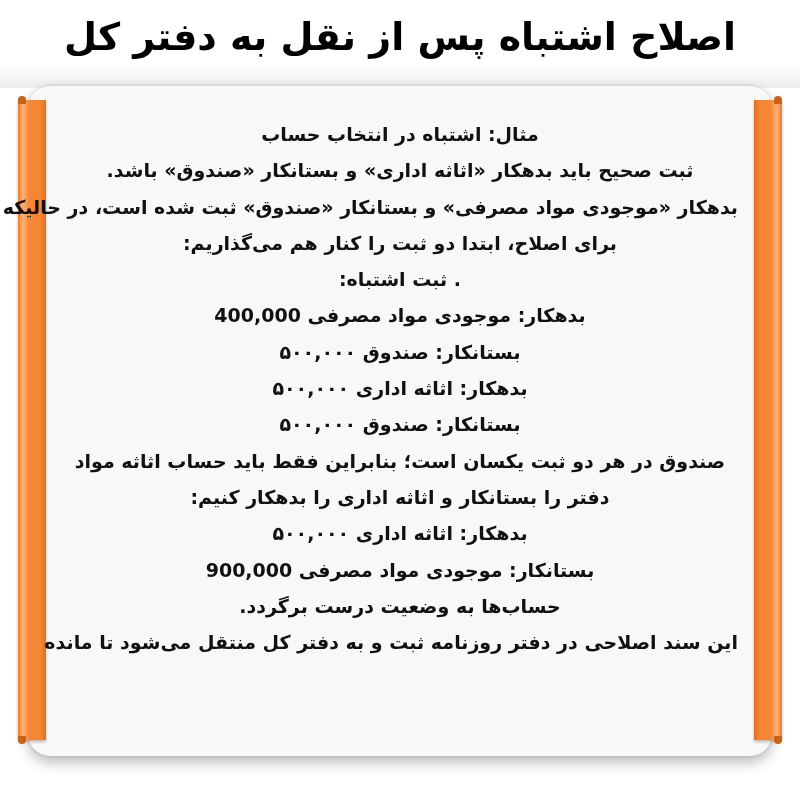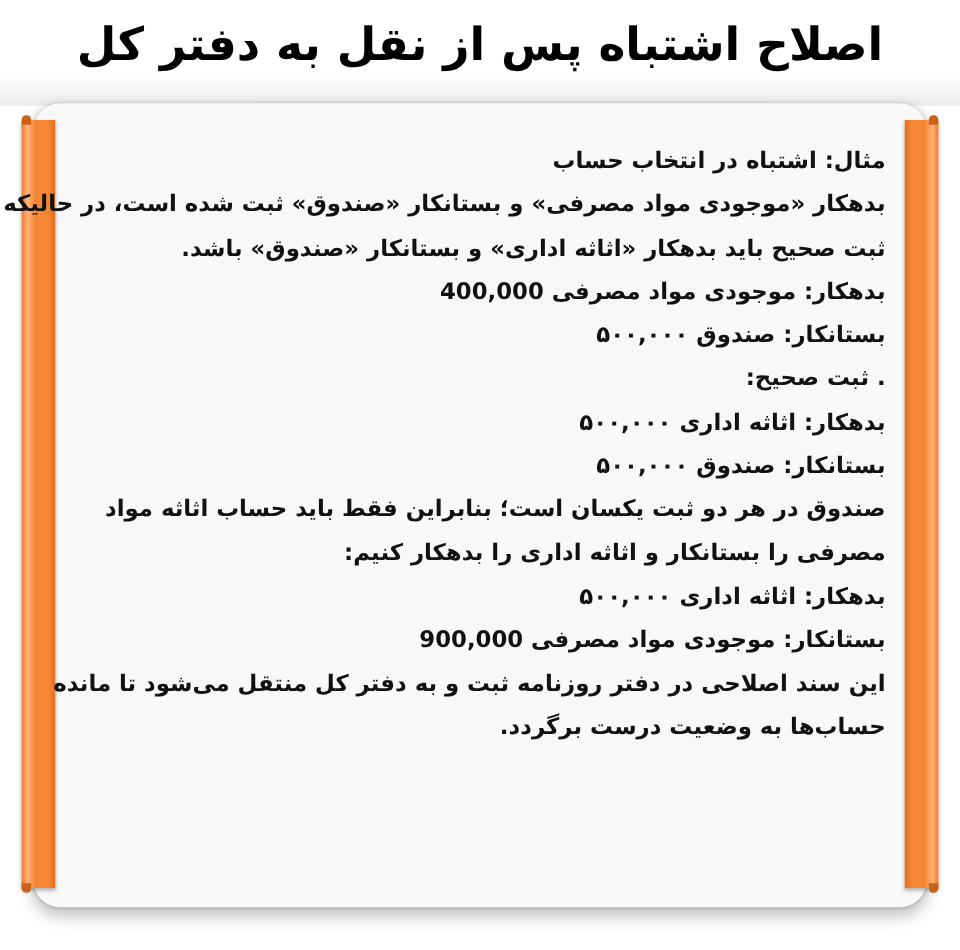--- a/index.html
+++ b/index.html
@@ -1,32 +1,31 @@
 <!DOCTYPE html>
 <html lang="fa" dir="rtl"><head>
   <meta charset="utf-8">
   <style>
-    * { box-sizing: border-box; margin: 0; padding: 0; }
+    * { box-sizing: border-box; margin: 0; padding: 0; text-align: center; }
     html, body {
       width: 800px;
       height: 792px;
       background: #ffffff;
       overflow: hidden;
     }
     body {
       font-family: "DejaVu Sans", "Liberation Sans", sans-serif;
       color: #111111;
       position: relative;
     }
     .page-title {
       position: absolute;
       top: 8px;
       left: 0;
       width: 800px;
-      text-align: center;
       font-size: 38px;
       font-weight: bold;
       line-height: 58px;
       color: #000000;
       letter-spacing: 0;
     }
     .title-shade {
       position: absolute;
       top: 64px;
       left: 0;
@@ -103,43 +102,44 @@
 </div>
 <div class="ribbon right">
   <span class="fold-top"></span>
   <span class="fold-bottom"></span>
 </div>
 
 <div class="content">
   <span class="line">مثال: اشتباه در انتخاب حساب</span>
 
   <div>
+    <span class="line">ثبت صحیح باید بدهکار «اثاثه اداری» و بستانکار «صندوق» باشد.</span>
     <span class="line">بدهکار «موجودی مواد مصرفی» و بستانکار «صندوق» ثبت شده است، در حالیکه</span>
-    <span class="line">ثبت صحیح باید بدهکار «اثاثه اداری» و بستانکار «صندوق» باشد.</span>
   </div>
 
+  <span class="line">برای اصلاح، ابتدا دو ثبت را کنار هم می‌گذاریم:</span>
 
   <div>
+    <span class="line">. ثبت اشتباه:</span>
     <span class="line">بدهکار: موجودی مواد مصرفی 400,000</span>
     <span class="line">بستانکار: صندوق ۵۰۰,۰۰۰</span>
   </div>
 
   <div>
-    <span class="line">. ثبت صحیح:</span>
     <span class="line">بدهکار: اثاثه اداری ۵۰۰,۰۰۰</span>
     <span class="line">بستانکار: صندوق ۵۰۰,۰۰۰</span>
   </div>
 
   <div>
     <span class="line">صندوق در هر دو ثبت یکسان است؛ بنابراین فقط باید حساب اثاثه مواد</span>
-    <span class="line">مصرفی را بستانکار و اثاثه اداری را بدهکار کنیم:</span>
+    <span class="line">دفتر را بستانکار و اثاثه اداری را بدهکار کنیم:</span>
   </div>
 
   <div>
     <span class="line">بدهکار: اثاثه اداری ۵۰۰,۰۰۰</span>
     <span class="line">بستانکار: موجودی مواد مصرفی 900,000</span>
   </div>
 
   <div>
+    <span class="line">حساب‌ها به وضعیت درست برگردد.</span>
     <span class="line">این سند اصلاحی در دفتر روزنامه ثبت و به دفتر کل منتقل می‌شود تا مانده</span>
-    <span class="line">حساب‌ها به وضعیت درست برگردد.</span>
   </div>
 </div>
 
 </body></html>

